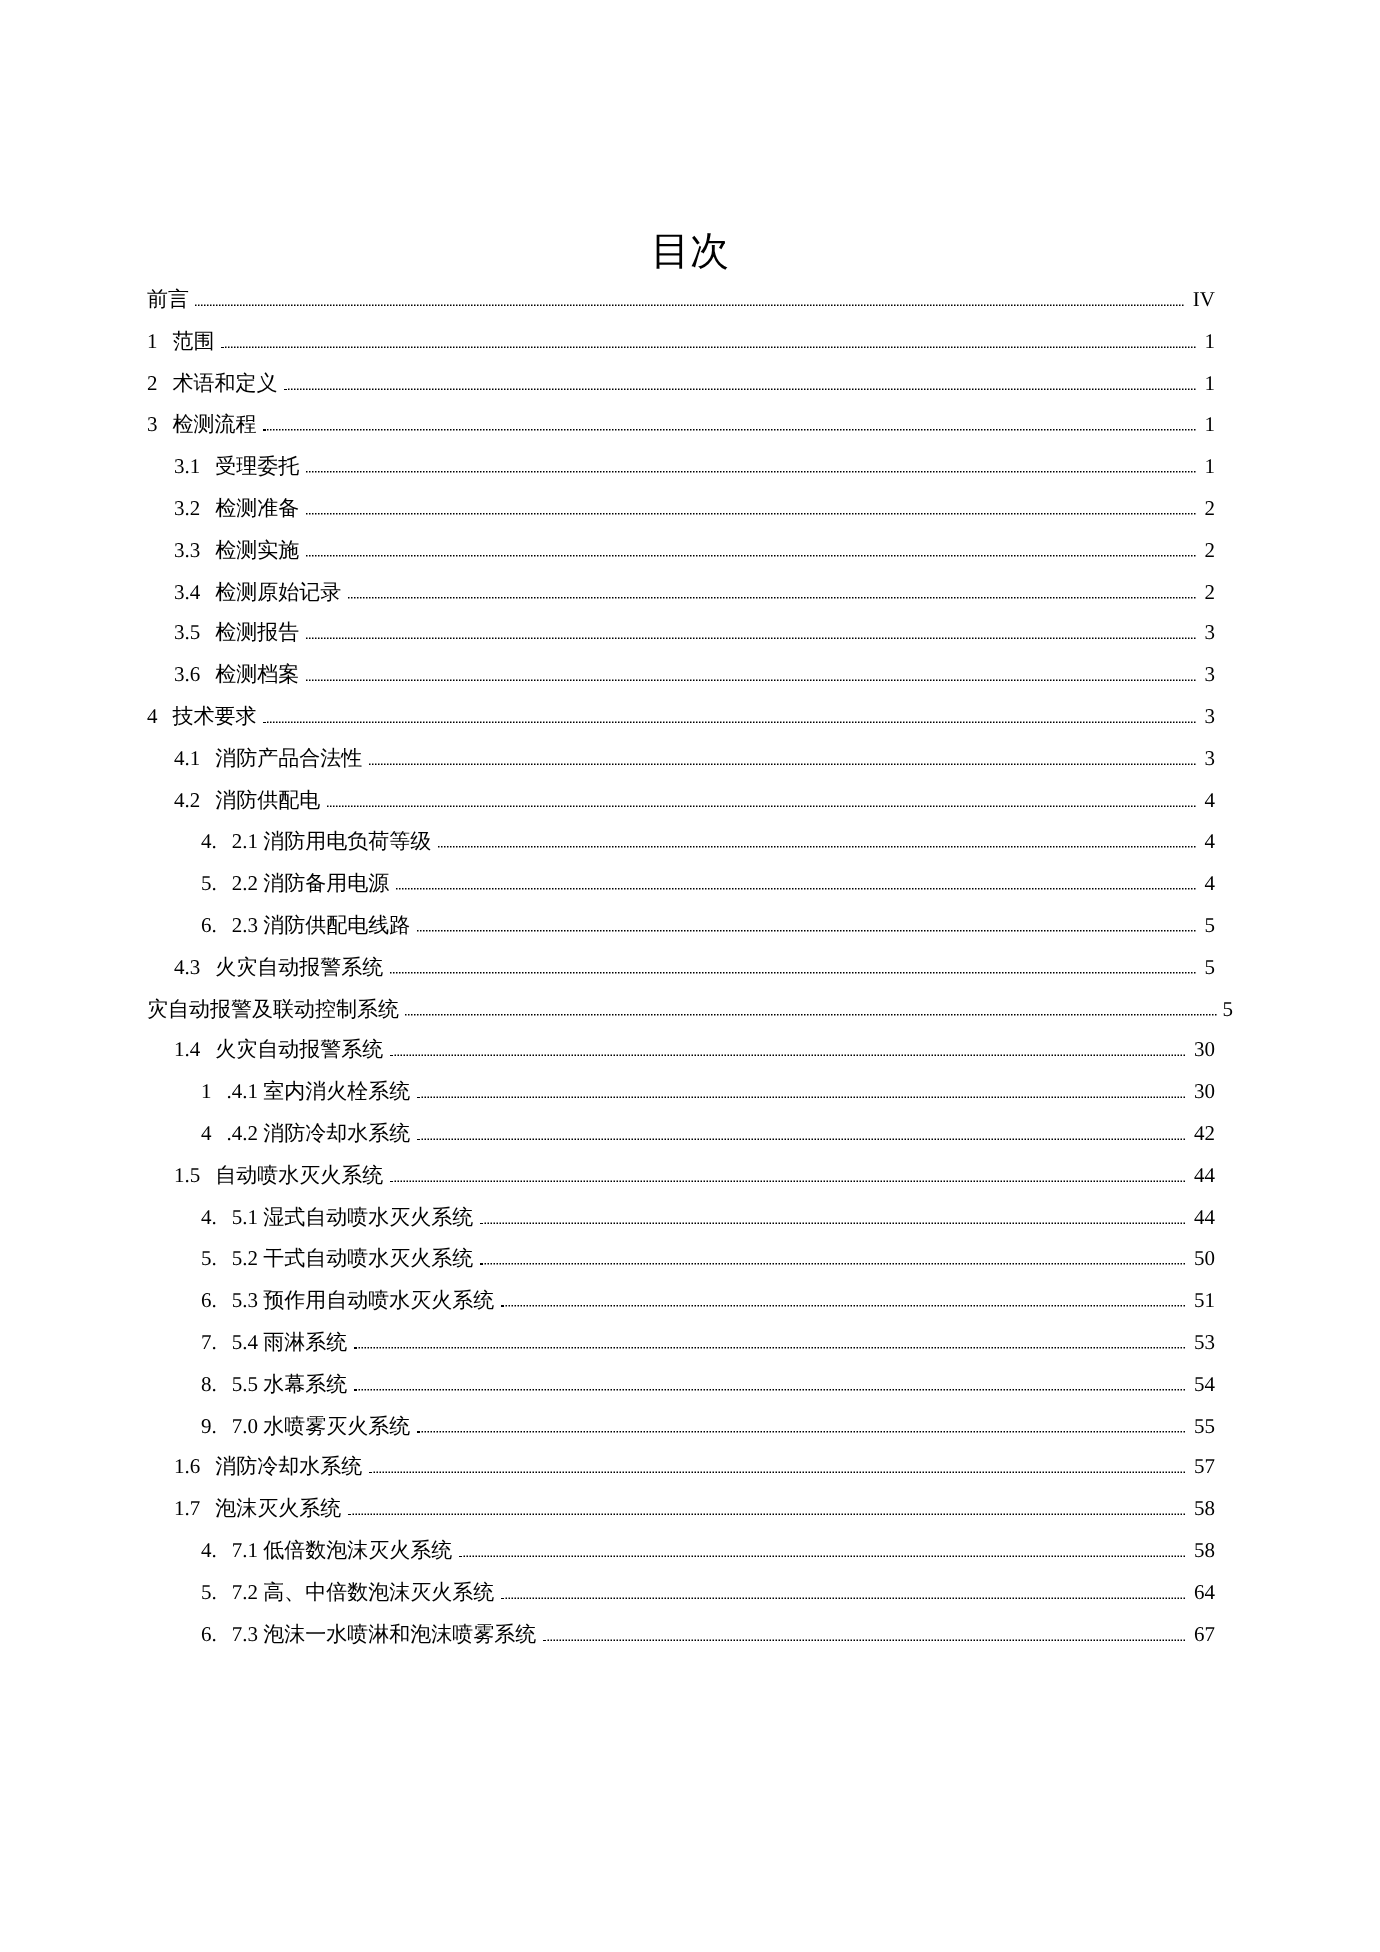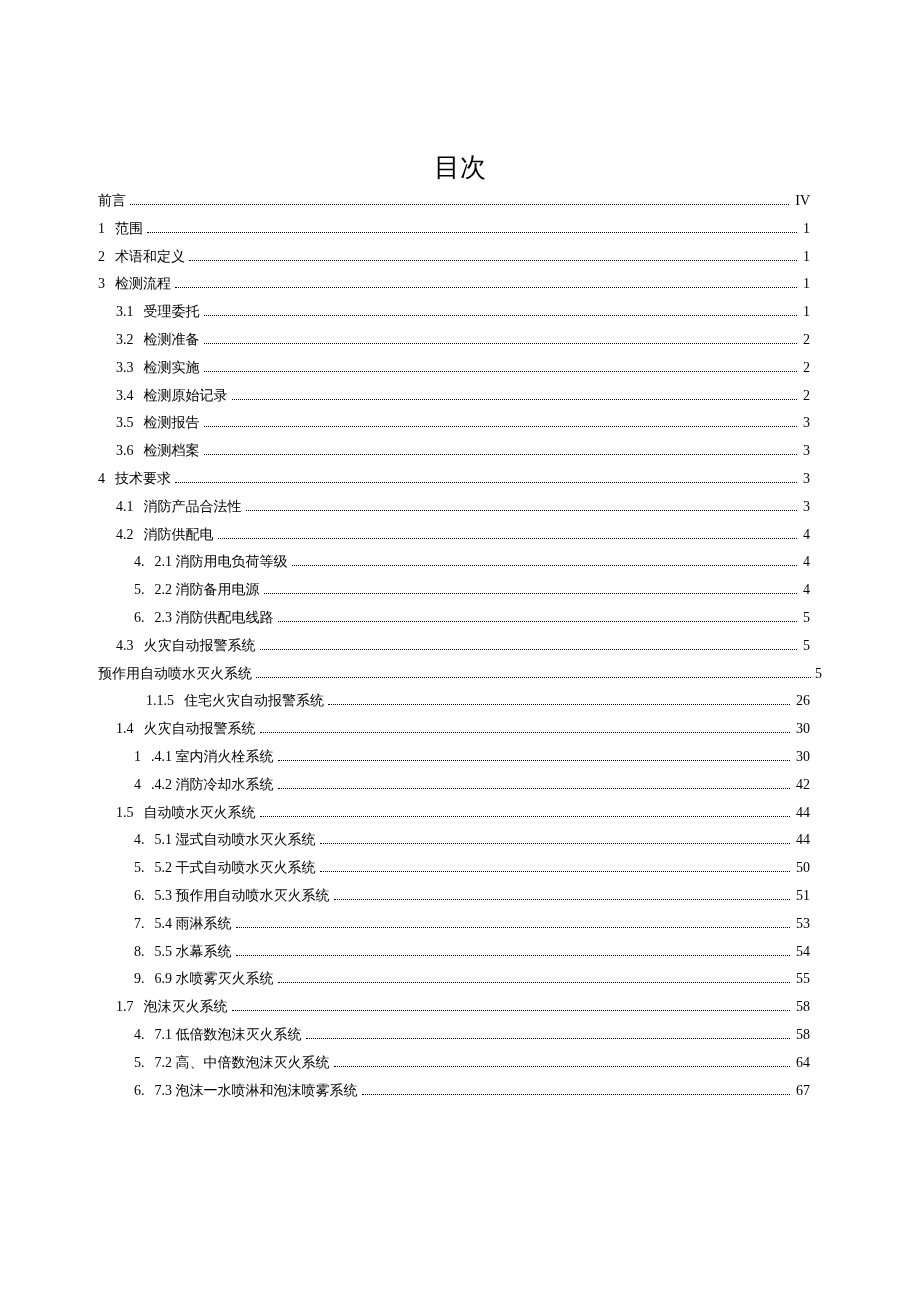--- a/index.html
+++ b/index.html
@@ -125,32 +125,26 @@
       </div>
       <div class="toc-line ind1">
         <span class="num">4.3</span>
         <span class="label">火灾自动报警系统</span>
         <span class="dots"></span>
         <span class="pg">5</span>
       </div>
     </div>
 
   <div class="wrap-tail ind0">
-    <span class="tail-text">预作用自动喷水灭火系统</span>
+    <span class="tail-text">灾自动报警及联动控制系统</span>
     <span class="dots"></span>
     <span class="pg">5</span>
   </div>
 
   <div id="toc-block-2">
-      <div class="toc-line ind3">
-        <span class="num">1.1.5</span>
-        <span class="label">住宅火灾自动报警系统</span>
-        <span class="dots"></span>
-        <span class="pg">26</span>
-      </div>
       <div class="toc-line ind1">
         <span class="num">1.4</span>
         <span class="label">火灾自动报警系统</span>
         <span class="dots"></span>
         <span class="pg">30</span>
       </div>
       <div class="toc-line ind2">
         <span class="num">1</span>
         <span class="label">.4.1 室内消火栓系统</span>
         <span class="dots"></span>
@@ -193,23 +187,29 @@
         <span class="pg">53</span>
       </div>
       <div class="toc-line ind2">
         <span class="num">8.</span>
         <span class="label">5.5 水幕系统</span>
         <span class="dots"></span>
         <span class="pg">54</span>
       </div>
       <div class="toc-line ind2">
         <span class="num">9.</span>
-        <span class="label">6.9 水喷雾灭火系统</span>
+        <span class="label">7.0 水喷雾灭火系统</span>
         <span class="dots"></span>
         <span class="pg">55</span>
+      </div>
+      <div class="toc-line ind1">
+        <span class="num">1.6</span>
+        <span class="label">消防冷却水系统</span>
+        <span class="dots"></span>
+        <span class="pg">57</span>
       </div>
       <div class="toc-line ind1">
         <span class="num">1.7</span>
         <span class="label">泡沫灭火系统</span>
         <span class="dots"></span>
         <span class="pg">58</span>
       </div>
       <div class="toc-line ind2">
         <span class="num">4.</span>
         <span class="label">7.1 低倍数泡沫灭火系统</span>

